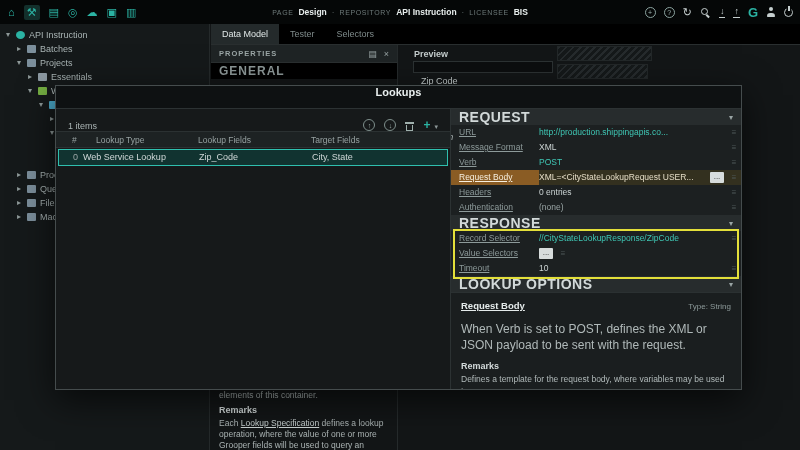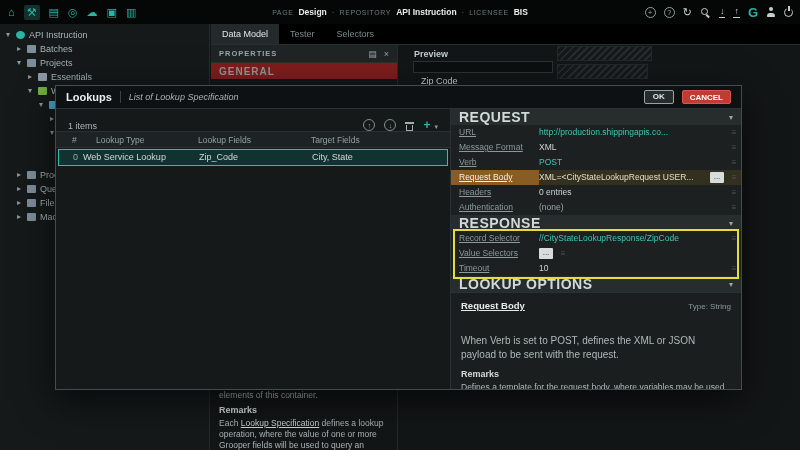--- a/index.html
+++ b/index.html
@@ -56,43 +56,43 @@
   
   .vdivider { position:absolute; left:397px; top:24px; width:1px; height:426px; background:#262b2c; }
   .tabbar { position:absolute; left:211px; top:24px; right:0; height:21px; background:#000000;
             border-bottom:1px solid #2a2f30; display:flex; }
   .tab { font-size:9px; color:#7f8b8b; line-height:20px; padding:0 11px; cursor:pointer; }
   .tab.active { background:#242a2b; color:#dfe6e6; }
   .props-head { position:absolute; left:211px; top:45px; width:186px; height:18px; background:#1f2425;
                 border-bottom:1px solid #2a2f30; display:flex; align-items:center; padding:0 8px; }
   .props-head .ph-title { font-size:7.5px; font-weight:bold; letter-spacing:1px; color:#9aa5a5; flex:1; }
   .ph-ic { font-size:9px; color:#98a3a3; margin-left:7px; cursor:pointer; }
-  .general-head { position:absolute; left:211px; top:63px; width:186px; height:16px; background:#7f1d1d;
-                  display:flex; align-items:center; padding:0 8px; font-size:10px; font-weight:bold;
+  .general-head { position:absolute; left:211px; top:63px; width:186px; height:16px; background:#000000;
+                  display:flex; align-items:center; padding:0 8px; font-size:12px; font-weight:bold;
                   letter-spacing:1px; color:#8d9898; }
   .preview-title { position:absolute; left:414px; top:49px; font-size:9px; font-weight:bold; color:#c3cbcb; }
   .preview-input { position:absolute; left:413px; top:61px; width:140px; height:12px;
                    background:#0c0e0f; border:1px solid #2c3233; cursor:text; }
   .preview-item { position:absolute; left:414px; top:76px; font-size:9px; color:#c8d0d0; cursor:pointer;margin-left:7px; }
   .striped { position:absolute; border:1px solid #232829;
              background:repeating-linear-gradient(135deg,#262b2d 0 2px,#15191a 2px 5px); }
 
   
   .bottom-help { position:absolute; left:211px; top:389px; width:186px; height:61px;
                  padding:1px 7px 0 8px; overflow:hidden; }
   .bh-clipped { font-size:8.5px; color:#acb5b5; }
   .bh-remarks { margin-top:5px; font-size:9px; font-weight:bold; color:#d3dada; }
   .bh-para { margin-top:3px; font-size:8.5px; color:#acb5b5; line-height:1.32; }
   .bh-link { text-decoration:underline; color:#c9d2d2; cursor:pointer; }
 
   
   .modal { position:absolute; left:55px; top:85px; width:687px; height:305px; background:#1c2021;
            border:1px solid #454c4d; box-shadow:0 10px 34px rgba(0,0,0,.65); z-index:10; }
   .m-titlebar { position:absolute; left:0; top:0; right:0; height:23px; background:#0e1112;
-                border-bottom:1px solid #2c3233; display:flex; align-items:center; padding:0 10px; gap:8px; }
+                border-bottom:1px solid #2c3233; display:flex; align-items:center; padding:0 10px; gap:17px;flex-direction:column; }
   .m-title { font-size:11px; font-weight:bold; color:#e8eeee; }
   .m-vsep { width:1px; height:12px; background:#3a4142; }
   .m-subtitle { font-size:9px; font-style:italic; color:#a9b3b3; }
   .m-spacer { flex:1; }
   .btn-ok { height:14px; line-height:12px; padding:0 8px; font-size:8px; font-weight:bold; color:#dfe6e6;
             background:#262c2d; border:1px solid #98a3a3; border-radius:2px; cursor:pointer; }
   .btn-cancel { height:14px; line-height:14px; padding:0 7px; font-size:8px; font-weight:bold; color:#fff;
                 background:#c23b32; border:1px solid #d4564c; border-radius:2px; cursor:pointer; }
 
   
@@ -134,21 +134,21 @@
   .p-grip { flex:0 0 14px; text-align:center; color:#4e5858; font-size:8px; }
   .prow.selected { background:#33301f; }
   .prow.selected .p-label { background:#8a5c24; color:#f7efdf; }
   .prow.selected .p-value { color:#e4dcc6; }
 
   
   .m-help { flex:1; background:#1a1e1f; border-top:1px solid #2b3132; padding:7px 10px; overflow:hidden; }
   .mh-titlerow { display:flex; align-items:baseline; }
   .mh-title { font-size:9.5px; font-weight:bold; text-decoration:underline; color:#e4eaea; flex:1; }
   .mh-type { font-size:8px; color:#8d9a9a; }
-  .mh-body { margin-top:23px; font-size:10px; color:#b0b9b9; line-height:1.35; }
+  .mh-body { margin-top:10px; font-size:12px; color:#b0b9b9; line-height:1.35; }
   .mh-remarks { margin-top:8px; font-size:9px; font-weight:bold; color:#d3dada; }
   .mh-rbody { margin-top:3px; font-size:8.5px; color:#b0b9b9; line-height:1.35; }
 
   
   .callout { position:absolute; left:397px; top:143px; width:286px; height:50px;
              border:2px solid #e3df3a; pointer-events:none; z-index:5; }
 </style>
 </head>
 <body>
 

